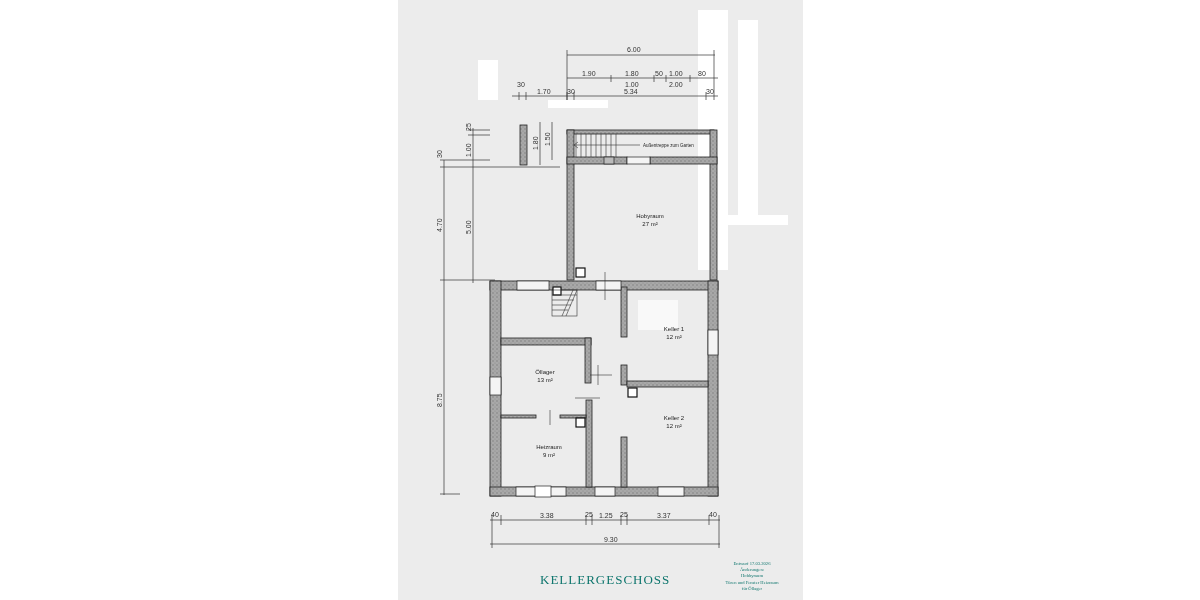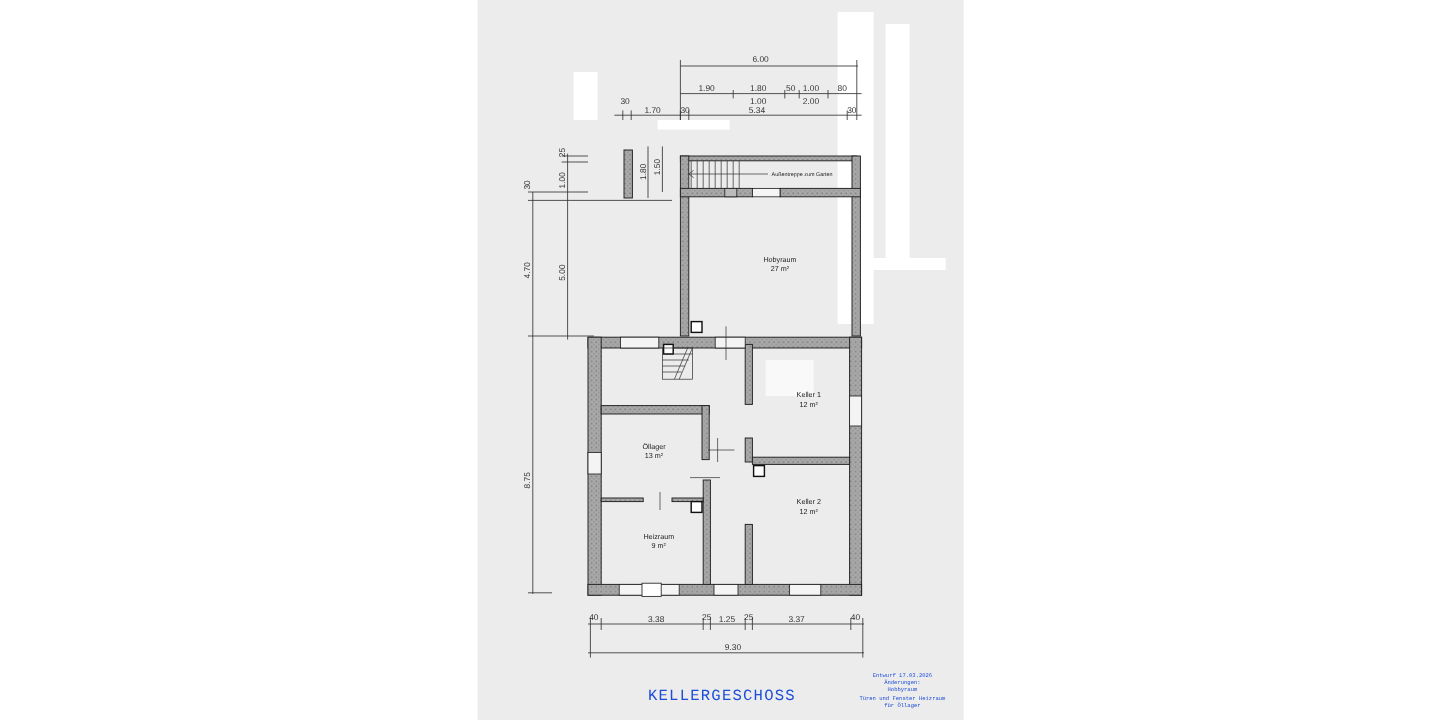--- a/index.html
+++ b/index.html
@@ -2,21 +2,21 @@
 <html><head>
 <meta charset="utf-8">
 <style>
   html,body{margin:0;padding:0;background:#fff;}
   body{width:1200px;height:600px;position:relative;overflow:hidden;font-family:"Liberation Sans",sans-serif;}
   #sheet{position:absolute;left:398px;top:0;width:405px;height:600px;background:#ececec;overflow:hidden;}
   .patch{position:absolute;background:#fff;}
   svg{position:absolute;left:0;top:0;}
   .dim{font-family:"Liberation Sans",sans-serif;font-size:7px;fill:#333;}
   .room{font-family:"Liberation Sans",sans-serif;font-size:6px;fill:#222;text-anchor:middle;}
-  .html-label{position:absolute;font-family:Liberation Mono, monospace;color:#1d4ed8;white-space:nowrap;}
+  .html-label{position:absolute;font-family:Liberation Serif, serif;color:#0f766e;white-space:nowrap;}
   #title{left:540px;top:572px;font-size:13px;letter-spacing:1px;}
   #notes{left:712px;top:561px;font-size:4.6px;line-height:6.2px;text-align:center;width:80px;}
 </style>
 </head>
 <body>
 
 <div id="sheet">
   <div class="patch" style="left:80px;top:60px;width:20px;height:40px;"></div>
   <div class="patch" style="left:300px;top:10px;width:30px;height:260px;"></div>
   <div class="patch" style="left:340px;top:20px;width:20px;height:200px;"></div>

